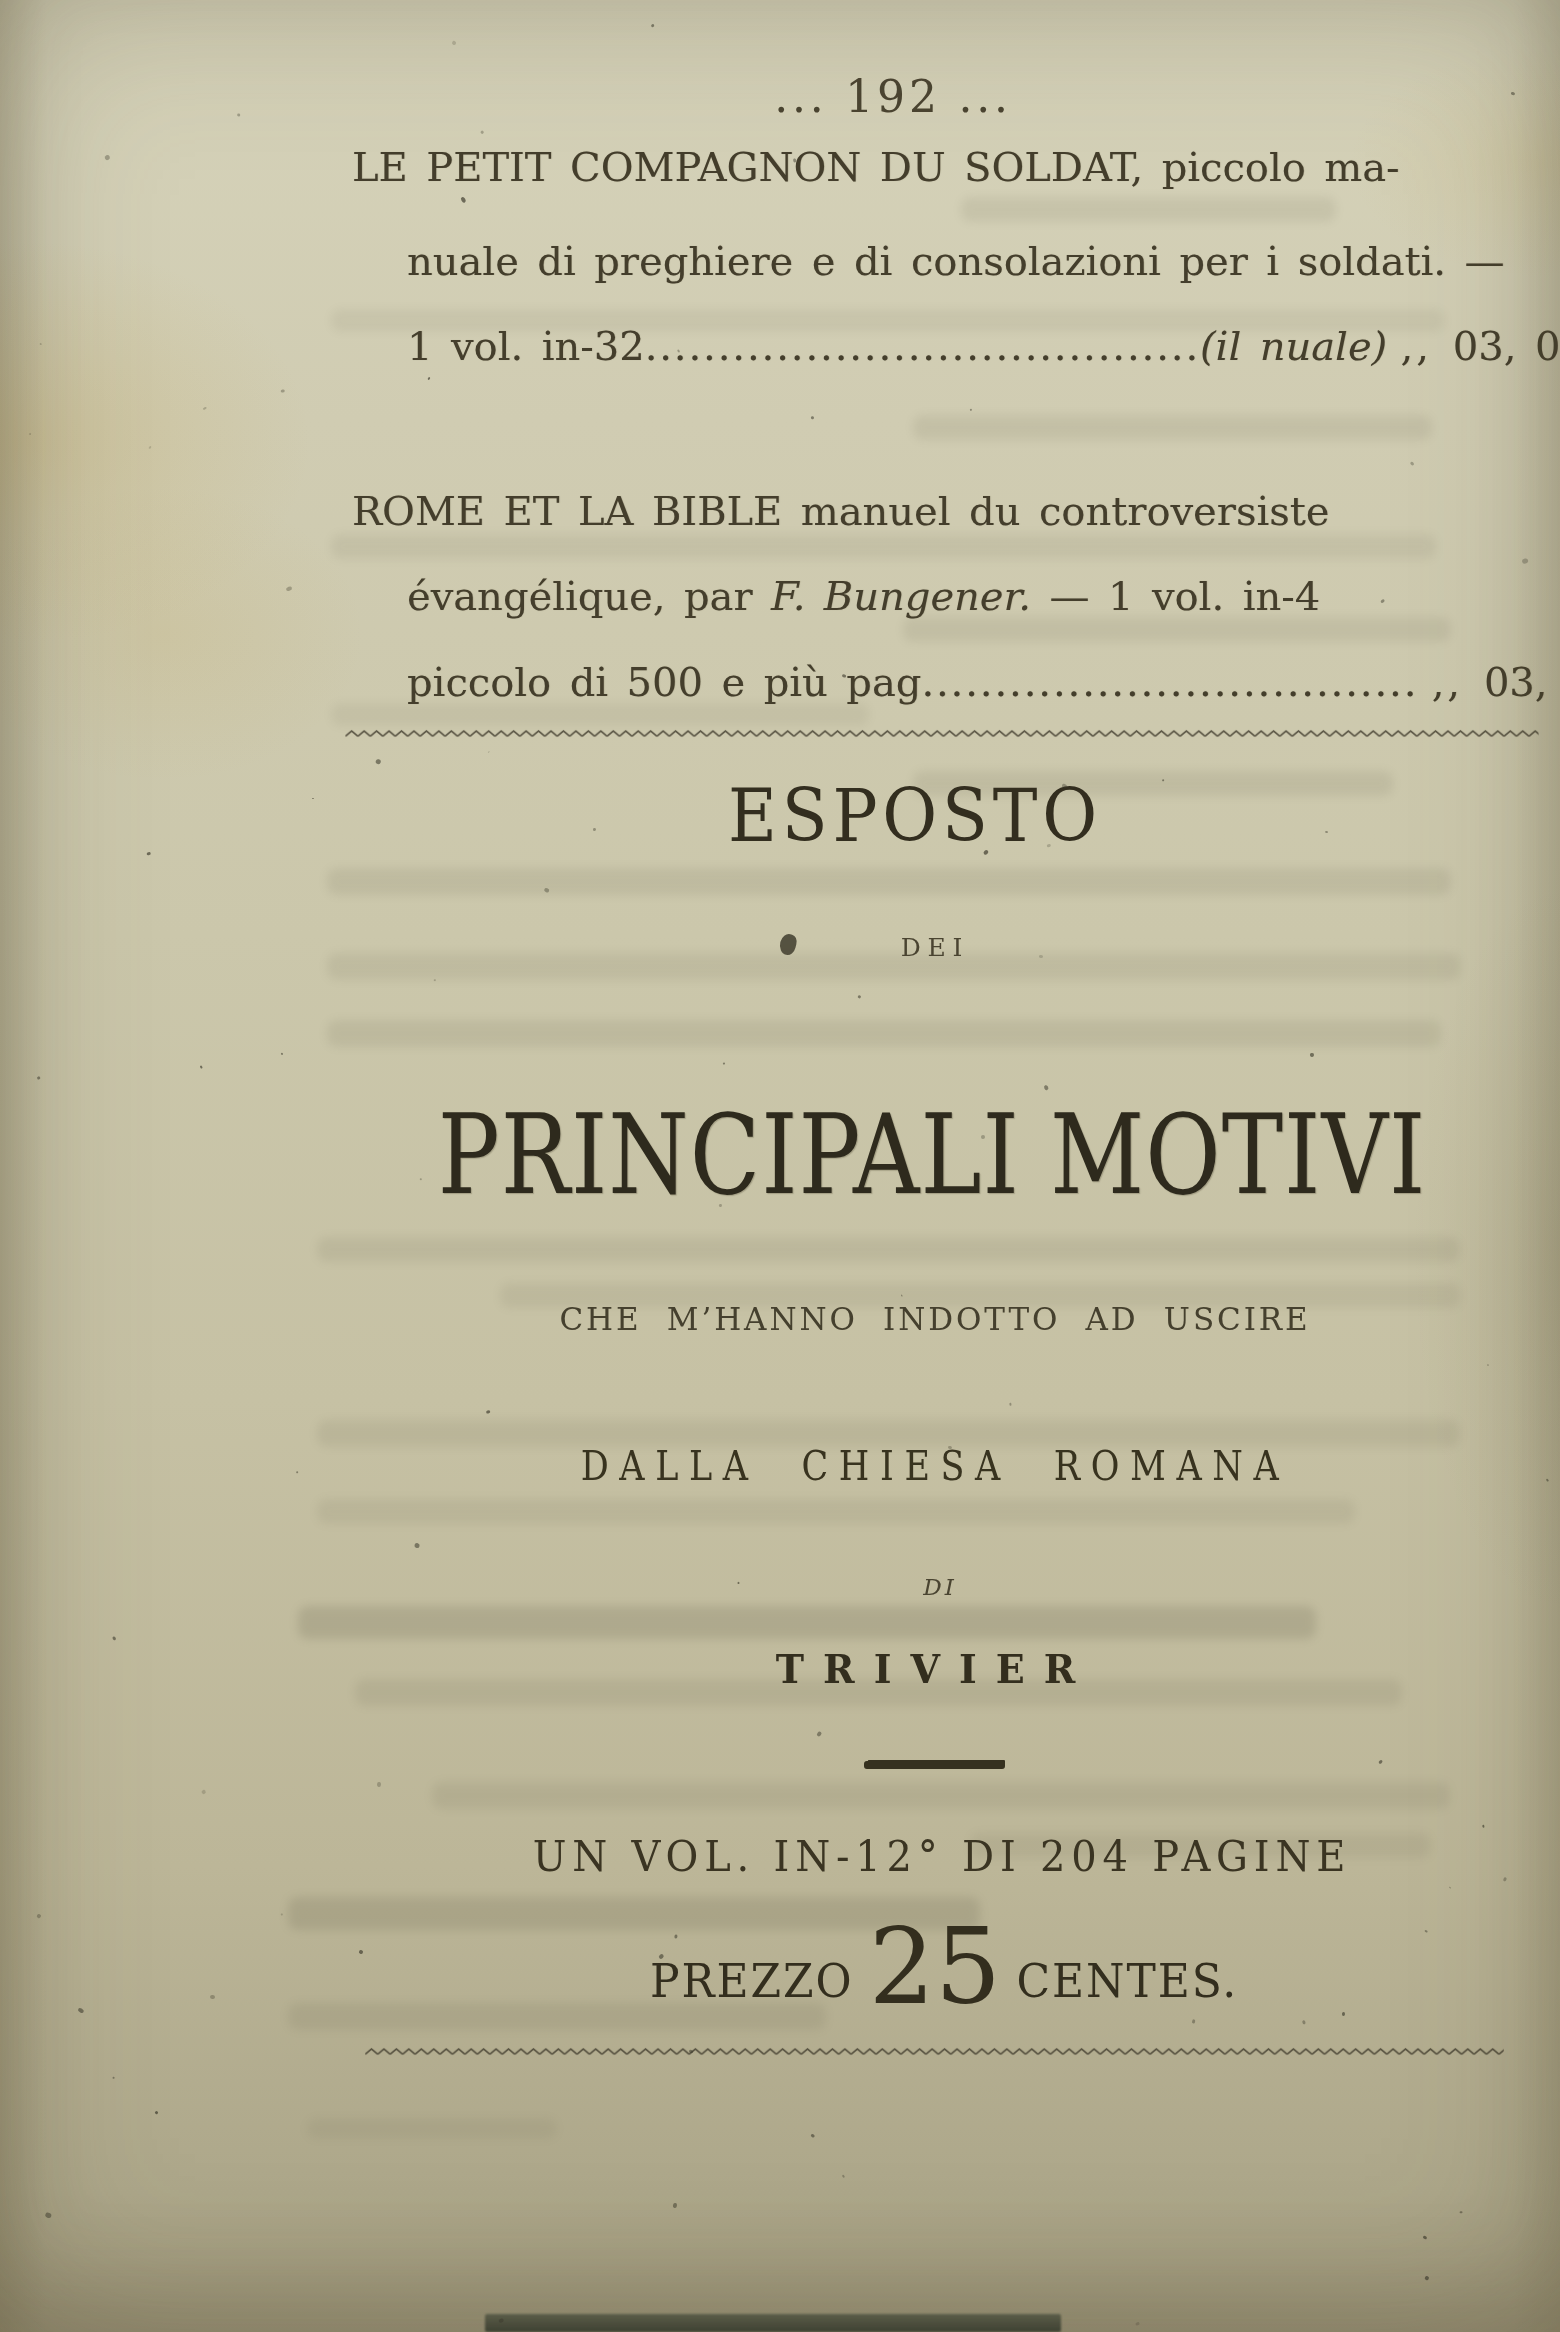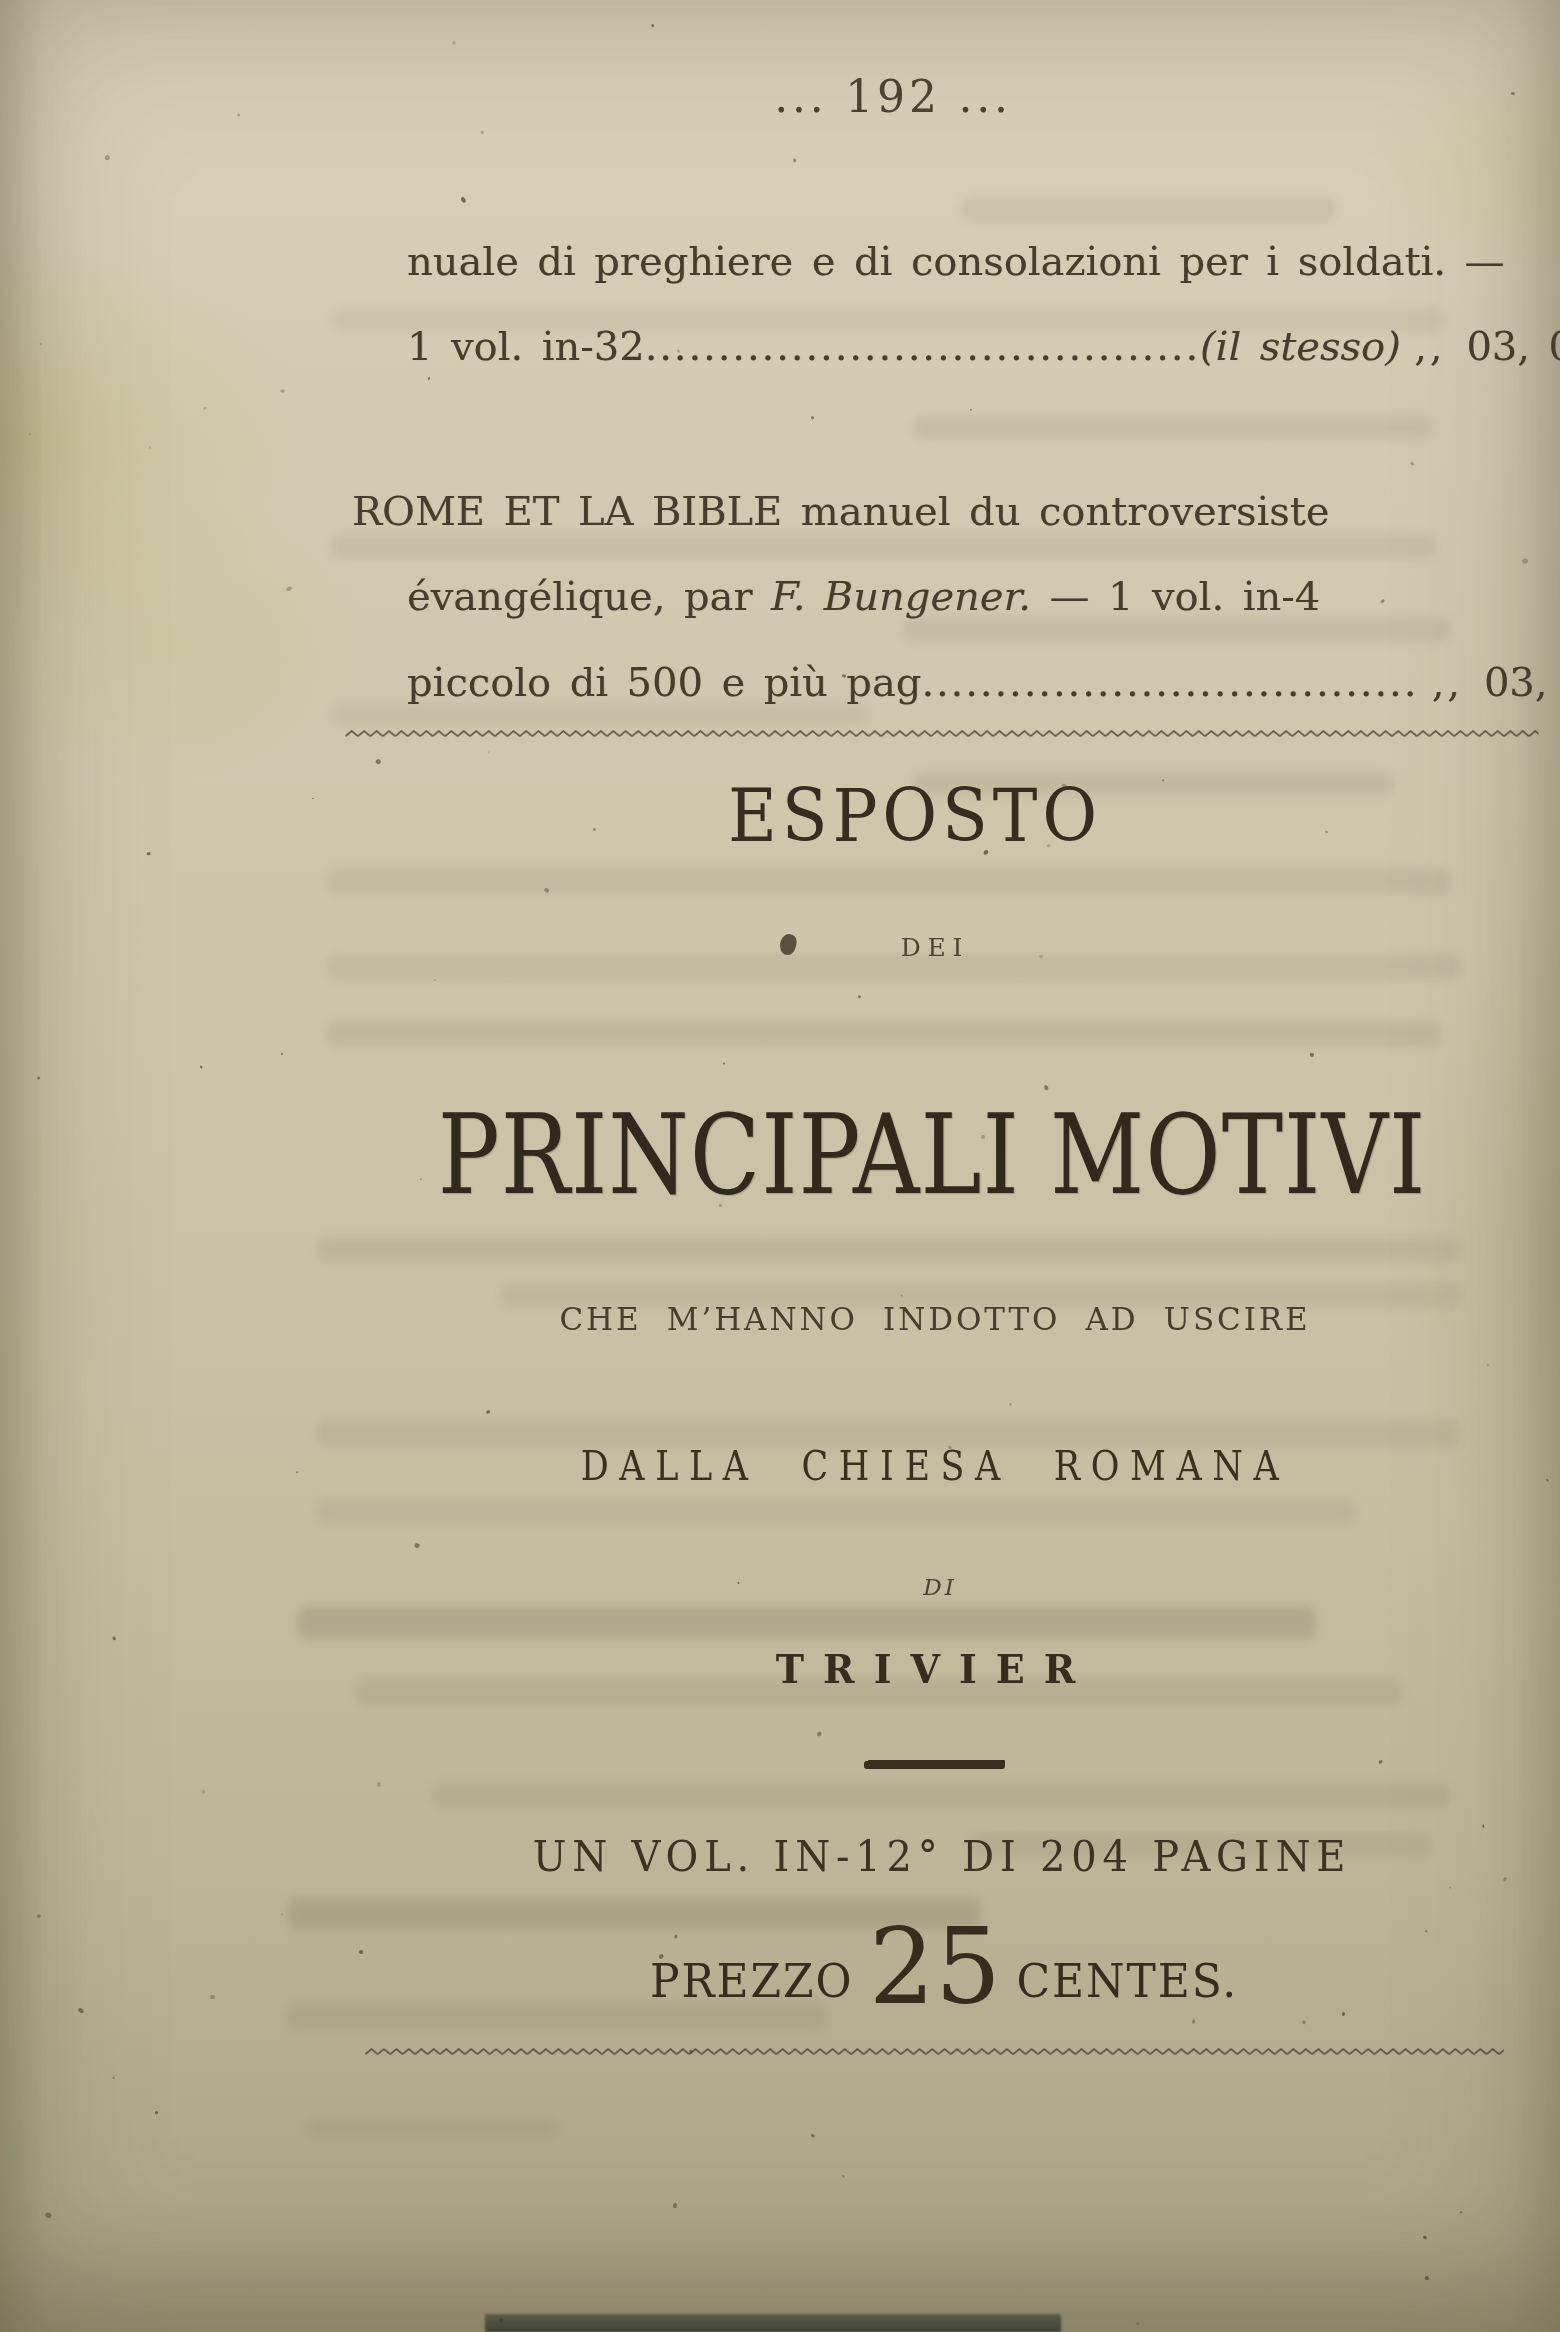--- a/index.html
+++ b/index.html
@@ -87,22 +87,23 @@
   <div class="ghost" style="left:298px;top:1606px;width:1018px;height:33px;opacity:.18"></div>
   <div class="ghost" style="left:355px;top:1679px;width:1047px;height:27px;opacity:.11"></div>
   <div class="ghost" style="left:432px;top:1782px;width:1018px;height:27px;opacity:.10"></div>
   <div class="ghost" style="left:970px;top:1833px;width:461px;height:25px;opacity:.09"></div>
   <div class="ghost" style="left:288px;top:1897px;width:692px;height:33px;opacity:.17"></div>
   <div class="ghost" style="left:288px;top:2003px;width:538px;height:27px;opacity:.11"></div>
   <div class="ghost" style="left:307px;top:2118px;width:250px;height:21px;opacity:.08"></div>
 
   <div class="abs ctr pagenum">... 192 ...</div>
 
+  <div class="abs cl l1">LE PETIT COMPAGNON DU SOLDAT, piccolo ma-</div>
   <div class="abs cl l2">nuale di preghiere e di consolazioni per i soldati. —</div>
-  <div class="abs cl l3"><span>1 vol. in-32</span><span class="dots">......................................</span><span class="it">(il stesso)</span><span class="pm">,,</span><span>03, 00</span></div>
+  <div class="abs cl l3"><span>1 vol. in-32</span><span class="dots">......................................</span><span class="it">(il nuale)</span><span class="pm">,,</span><span>03, 00</span></div>
   <div class="abs cl l5">ROME ET LA BIBLE manuel du controversiste</div>
   <div class="abs cl l6"><span>évangélique, par </span><span class="it">F. Bungener.</span><span> — 1 vol. in-4</span></div>
   <div class="abs cl l7"><span>piccolo di 500 e più pag</span><span class="dots">..................................</span><span class="pm">,,</span><span>03, 50</span></div>
 
   <svg class="wavy wavy1" viewBox="0 0 1245 12" width="1196" height="11.5">
     <defs>
       <pattern id="zz" width="13" height="11" patternUnits="userSpaceOnUse">
         <path d="M0 8.5 L6.5 3 L13 8.5" stroke="#474233" stroke-width="1.7" fill="none"></path>
       </pattern>
     </defs>

